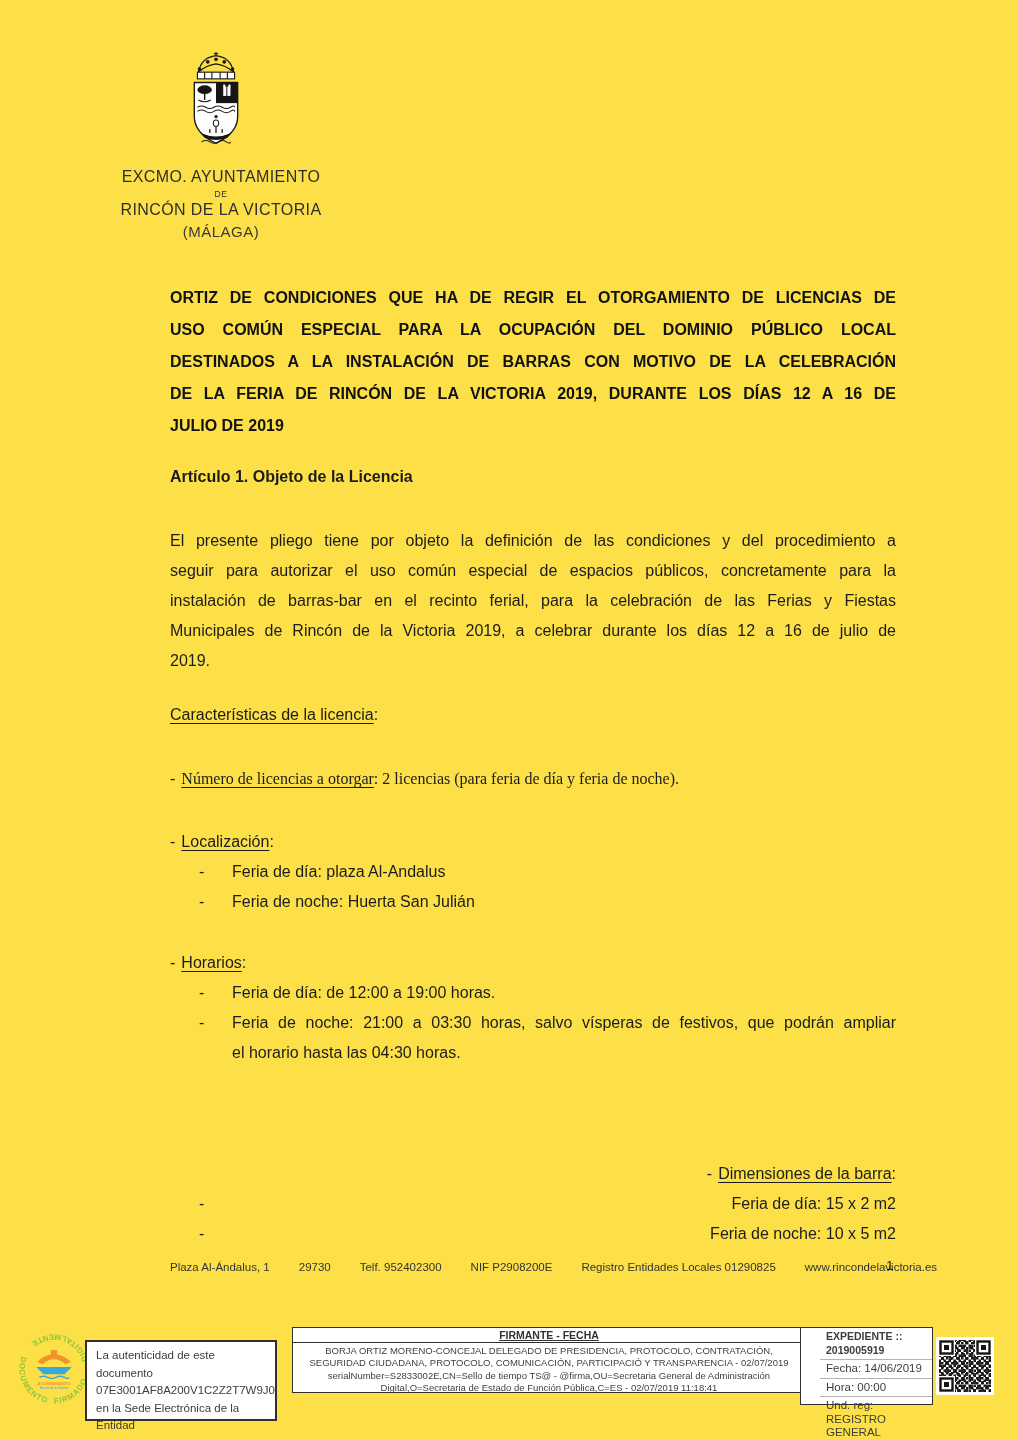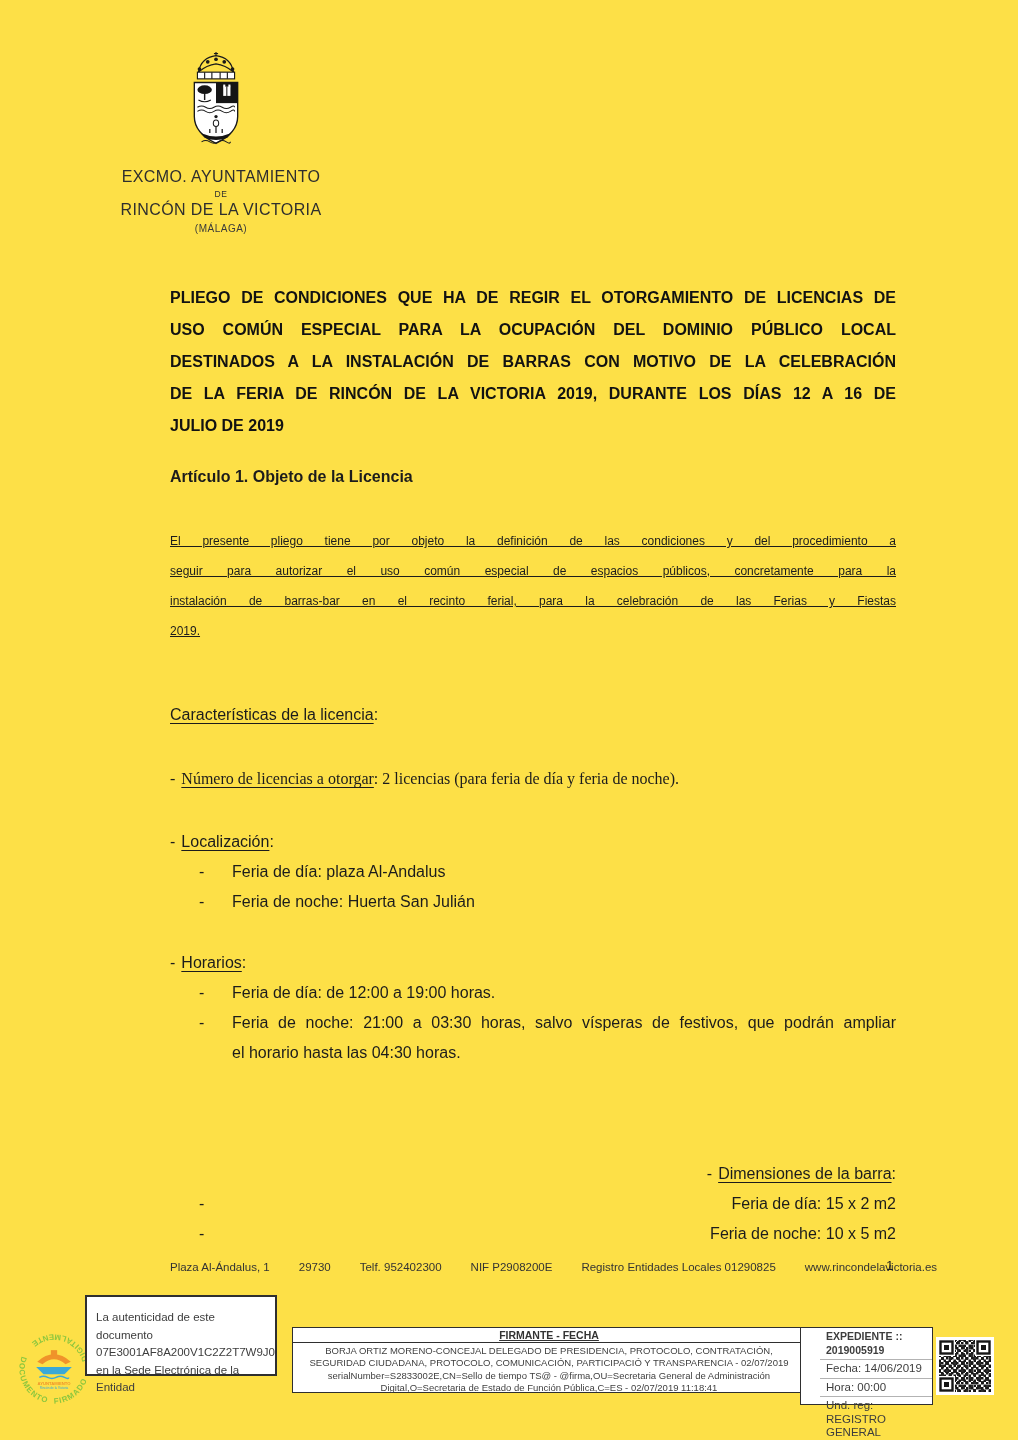--- a/index.html
+++ b/index.html
@@ -11,42 +11,42 @@
     font-family:"Liberation Sans","DejaVu Sans",sans-serif;
     color:#1c1c1c;
     overflow:hidden;
   }
   
   .emblem{position:absolute;left:184px;top:50px;width:64px;height:98px;}
   .org{position:absolute;left:106px;top:168px;width:230px;text-align:center;color:#2e2e2e;}
   .org-line1{font-size:16px;letter-spacing:.4px;}
   .org-line2{font-size:8.5px;margin-top:3px;letter-spacing:.5px;}
   .org-line3{font-size:16px;margin-top:2px;letter-spacing:.4px;}
-  .org-line4{font-size:10px;margin-top:4px;letter-spacing:.5px;color:#3a3a3a;}
+  .org-line4{font-size:15px;margin-top:4px;letter-spacing:.5px;color:#3a3a3a;}
   
   .doc{position:absolute;left:170px;width:726px;}
   .title{top:282px;font-weight:bold;font-size:16px;line-height:32px;color:#121212;}
   .jline{text-align:justify;text-align-last:justify;}
   .jline.last{text-align-last:left;}
   .article{top:468px;font-weight:bold;font-size:16px;}
-  .para{top:526px;font-size:12px;line-height:30px;text-decoration:underline;}
+  .para{top:526px;font-size:16px;line-height:30px;}
   .charhead{top:706px;font-size:16px;}
   .u{text-decoration:underline;text-underline-offset:3px;}
   .bullet{font-size:16px;line-height:30px;}
   .b1{top:764px;font-family:Liberation Serif, serif;} .b2{top:827px;} .b3{top:948px;} .b4{top:1159px;text-align:right;}
   .dash{margin-right:6px;}
   .sub{position:relative;padding-left:62px;}
   .sub .sub-dash{position:absolute;left:29px;top:0;}
   
   .contact{position:absolute;left:170px;top:1261px;font-size:11.5px;color:#333;display:flex;column-gap:29px;white-space:nowrap;}
   .pagenum{position:absolute;left:886px;top:1258px;font-size:13.5px;color:#222;}
   
   .stamp{position:absolute;left:10px;top:1325px;width:88px;height:88px;}
   .box{position:absolute;box-sizing:border-box;background:#fff;}
-  .auth-box{left:85px;top:1295px;width:192px;height:81px;border:2px solid #2f2f2f;padding:12px 9px;font-size:11.5px;line-height:17.5px;color:#3d3d3d;}
+  .auth-box{left:85px;top:1340px;width:192px;height:81px;border:2px solid #2f2f2f;padding:5px 9px;font-size:11.5px;line-height:17.5px;color:#3d3d3d;}
   .firm-box{left:292px;top:1327px;width:514px;height:66px;border:1px solid #2f2f2f;color:#3f3f3f;}
   .firm-head{border-bottom:1px solid #2f2f2f;text-align:center;font-size:10.5px;font-weight:bold;padding:1px 0;color:#333;}
   .firm-head span{text-decoration:underline;}
   .firm-body{padding:2px 8px;text-align:center;font-size:9.5px;line-height:11.5px;}
   .firm-body p{margin:0 0 2px 0;}
   .exp-box{left:800px;top:1327px;width:133px;height:78px;border:1px solid #2f2f2f;font-size:11.5px;color:#3d3d3d;padding-left:19px;}
   .exp-row{padding:2px 6px;line-height:13.5px;}
   .exp-row+.exp-row{border-top:1px solid #b3b3b3;}
   .exp-row.bold{font-weight:bold;font-size:10.5px;}
   .qr{position:absolute;left:936px;top:1337px;width:58px;height:58px;}
@@ -99,33 +99,34 @@
   </svg>
 
   <div class="org">
     <div class="org-line1">EXCMO. AYUNTAMIENTO</div>
     <div class="org-line2">DE</div>
     <div class="org-line3">RINCÓN DE LA VICTORIA</div>
     <div class="org-line4">(MÁLAGA)</div>
   </div>
 
   <div class="doc title abs">
-    <div class="jline">PLIEGO DE CONDICIONES QUE HA DE REGIR EL OTORGAMIENTO DE LICENCIAS DE</div>
+    <div class="jline">ORTIZ DE CONDICIONES QUE HA DE REGIR EL OTORGAMIENTO DE LICENCIAS DE</div>
     <div class="jline">USO COMÚN ESPECIAL PARA LA OCUPACIÓN DEL DOMINIO PÚBLICO LOCAL</div>
     <div class="jline">DESTINADOS A LA INSTALACIÓN DE BARRAS CON MOTIVO DE LA CELEBRACIÓN</div>
     <div class="jline">DE LA FERIA DE RINCÓN DE LA VICTORIA 2019, DURANTE LOS DÍAS 12 A 16 DE</div>
     <div class="jline last">JULIO DE 2019</div>
   </div>
 
   <div class="doc article abs">Artículo 1. Objeto de la Licencia</div>
 
   <div class="doc para abs">
     <div class="jline">El presente pliego tiene por objeto la definición de las condiciones y del procedimiento a</div>
     <div class="jline">seguir para autorizar el uso común especial de espacios públicos, concretamente para la</div>
     <div class="jline">instalación de barras-bar en el recinto ferial, para la celebración de las Ferias y Fiestas</div>
+    <div class="jline">Municipales de Rincón de la Victoria 2019,  a celebrar durante los días 12 a 16 de julio de</div>
     <div class="jline last">2019.</div>
   </div>
 
   <div class="doc charhead abs"><span class="u">Características de la licencia</span><span>:</span></div>
 
   <div class="doc bullet b1 abs">
     <span class="dash">-</span><span class="u">Número de licencias a otorgar</span><span>: 2 licencias (para feria de día y feria de noche).</span>
   </div>
 
   <div class="doc bullet b2 abs">

